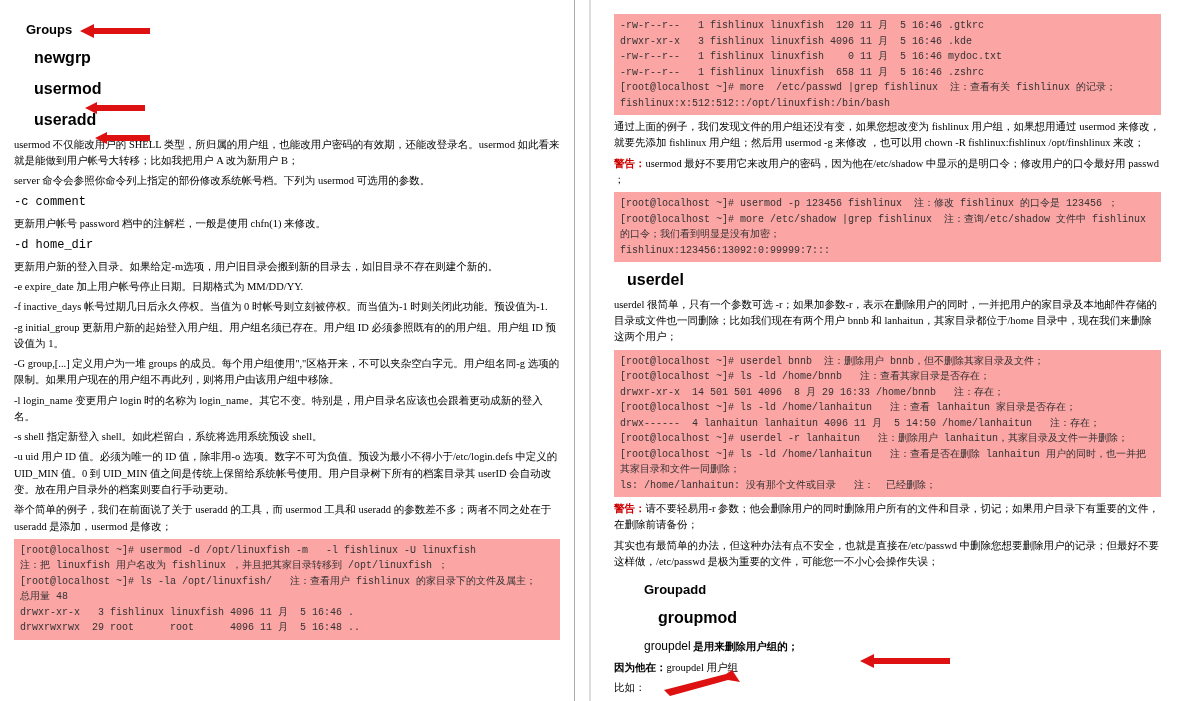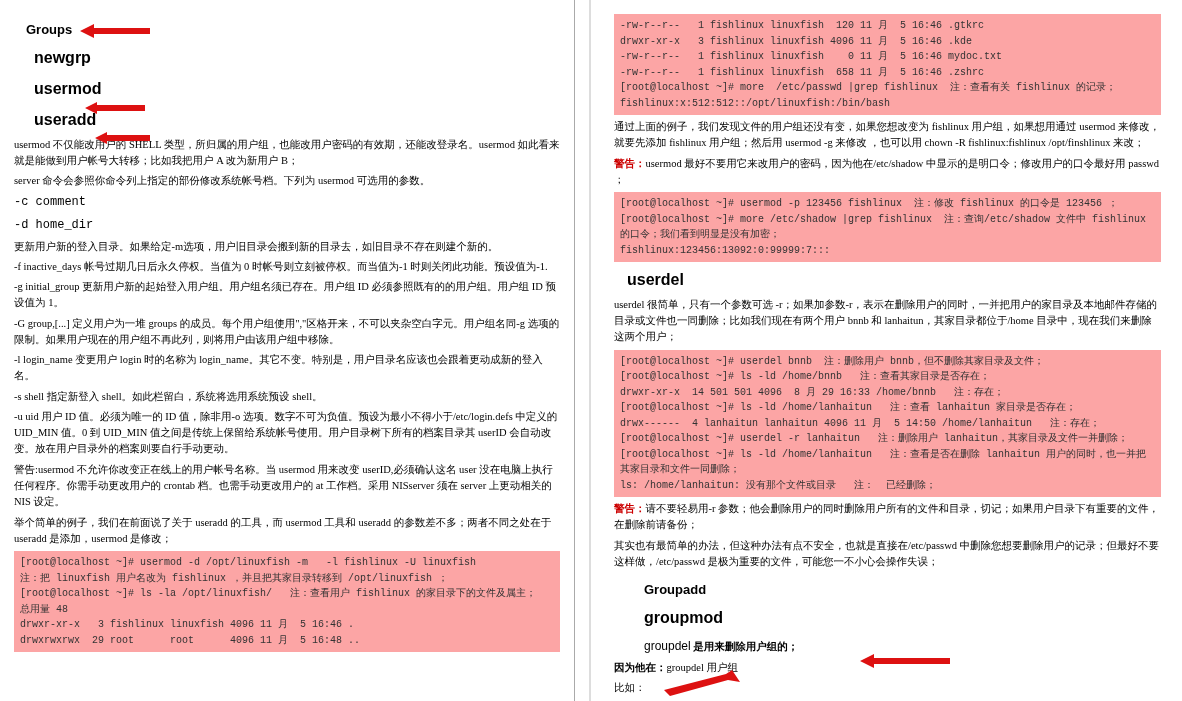--- a/index.html
+++ b/index.html
@@ -70,30 +70,31 @@
 <div class="page left">
   <div class="heading">Groups</div>
   <div class="subheading">newgrp</div>
   <div class="subheading">usermod</div>
   <div class="subheading">useradd</div>
 
   <div class="para">usermod 不仅能改用户的 SHELL 类型，所归属的用户组，也能改用户密码的有效期，还能改登录名。usermod 如此看来就是能做到用户帐号大转移；比如我把用户 A 改为新用户 B；</div>
   <div class="para">server 命令会参照你命令列上指定的部份修改系统帐号档。下列为 usermod 可选用的参数。</div>
 
   <div class="para mono">-c comment</div>
+  <div class="para">      更新用户帐号 password 档中的注解栏，一般是使用 chfn(1) 来修改。</div>
   <div class="para mono">-d home_dir</div>
   <div class="para">      更新用户新的登入目录。如果给定-m选项，用户旧目录会搬到新的目录去，如旧目录不存在则建个新的。</div>
+  <div class="para">-e expire_date 加上用户帐号停止日期。日期格式为 MM/DD/YY.</div>
   <div class="para">-f inactive_days 帐号过期几日后永久停权。当值为 0 时帐号则立刻被停权。而当值为-1 时则关闭此功能。预设值为-1.</div>
   <div class="para">-g initial_group 更新用户新的起始登入用户组。用户组名须已存在。用户组 ID 必须参照既有的的用户组。用户组 ID 预设值为 1。</div>
   <div class="para">-G group,[...] 定义用户为一堆 groups 的成员。每个用户组使用","区格开来，不可以夹杂空白字元。用户组名同-g 选项的限制。如果用户现在的用户组不再此列，则将用户由该用户组中移除。</div>
   <div class="para">-l login_name  变更用户 login 时的名称为 login_name。其它不变。特别是，用户目录名应该也会跟着更动成新的登入名。</div>
   <div class="para">-s shell  指定新登入 shell。如此栏留白，系统将选用系统预设 shell。</div>
   <div class="para">-u uid 用户 ID 值。必须为唯一的 ID 值，除非用-o 选项。数字不可为负值。预设为最小不得小于/etc/login.defs 中定义的UID_MIN 值。0 到 UID_MIN 值之间是传统上保留给系统帐号使用。用户目录树下所有的档案目录其 userID 会自动改变。放在用户目录外的档案则要自行手动更动。</div>
 
-  <div class="para">警告:usermod 不允许你改变正在线上的用户帐号名称。当 usermod 用来改变 userID,必须确认这名 user 没在电脑上执行任何程序。你需手动更改用户的 crontab 档。也需手动更改用户的 at 工作档。采用 NISserver 须在 server 上更动相关的 NIS 设定。</div>
   <div class="para">举个简单的例子，我们在前面说了关于 useradd 的工具，而 usermod 工具和 useradd 的参数差不多；两者不同之处在于 useradd 是添加，usermod 是修改；</div>
   <div class="codebox">[root@localhost ~]# usermod -d /opt/linuxfish -m   -l fishlinux -U linuxfish
 注：把 linuxfish 用户名改为 fishlinux ，并且把其家目录转移到 /opt/linuxfish ；
 [root@localhost ~]# ls -la /opt/linuxfish/   注：查看用户 fishlinux 的家目录下的文件及属主；
 总用量 48
 drwxr-xr-x   3 fishlinux linuxfish 4096 11 月  5 16:46 .
 drwxrwxrwx  29 root      root      4096 11 月  5 16:48 ..</div>
 </div>
 
 <div class="page right">
@@ -121,21 +122,21 @@
 [root@localhost ~]# userdel -r lanhaitun   注：删除用户 lanhaitun，其家目录及文件一并删除；
 [root@localhost ~]# ls -ld /home/lanhaitun   注：查看是否在删除 lanhaitun 用户的同时，也一并把其家目录和文件一同删除；
 ls: /home/lanhaitun: 没有那个文件或目录   注：  已经删除；</div>
 
   <div class="para">
     <span class="warn">警告：</span><span>请不要轻易用-r 参数；他会删除用户的同时删除用户所有的文件和目录，切记；如果用户目录下有重要的文件，在删除前请备份；</span>
   </div>
   <div class="para">其实也有最简单的办法，但这种办法有点不安全，也就是直接在/etc/passwd 中删除您想要删除用户的记录；但最好不要这样做，/etc/passwd 是极为重要的文件，可能您一不小心会操作失误；</div>
 
   <div class="heading" style="margin-left:30px">Groupadd</div>
-  <div class="subheading" style="margin-left:30px">groupmod</div>
+  <div class="subheading" style="margin-left:44px">groupmod</div>
   <div style="margin:6px 0 4px 30px">
     <span style="font-family:Arial,sans-serif;font-weight:normal;font-size:12px">groupdel</span>
     <span style="font-weight:bold">是用来删除用户组的；</span>
   </div>
   <div class="para">
     <span style="font-weight:bold">因为他在：</span><span>groupdel 用户组</span>
   </div>
   <div class="para">比如：</div>
 </div>
 

